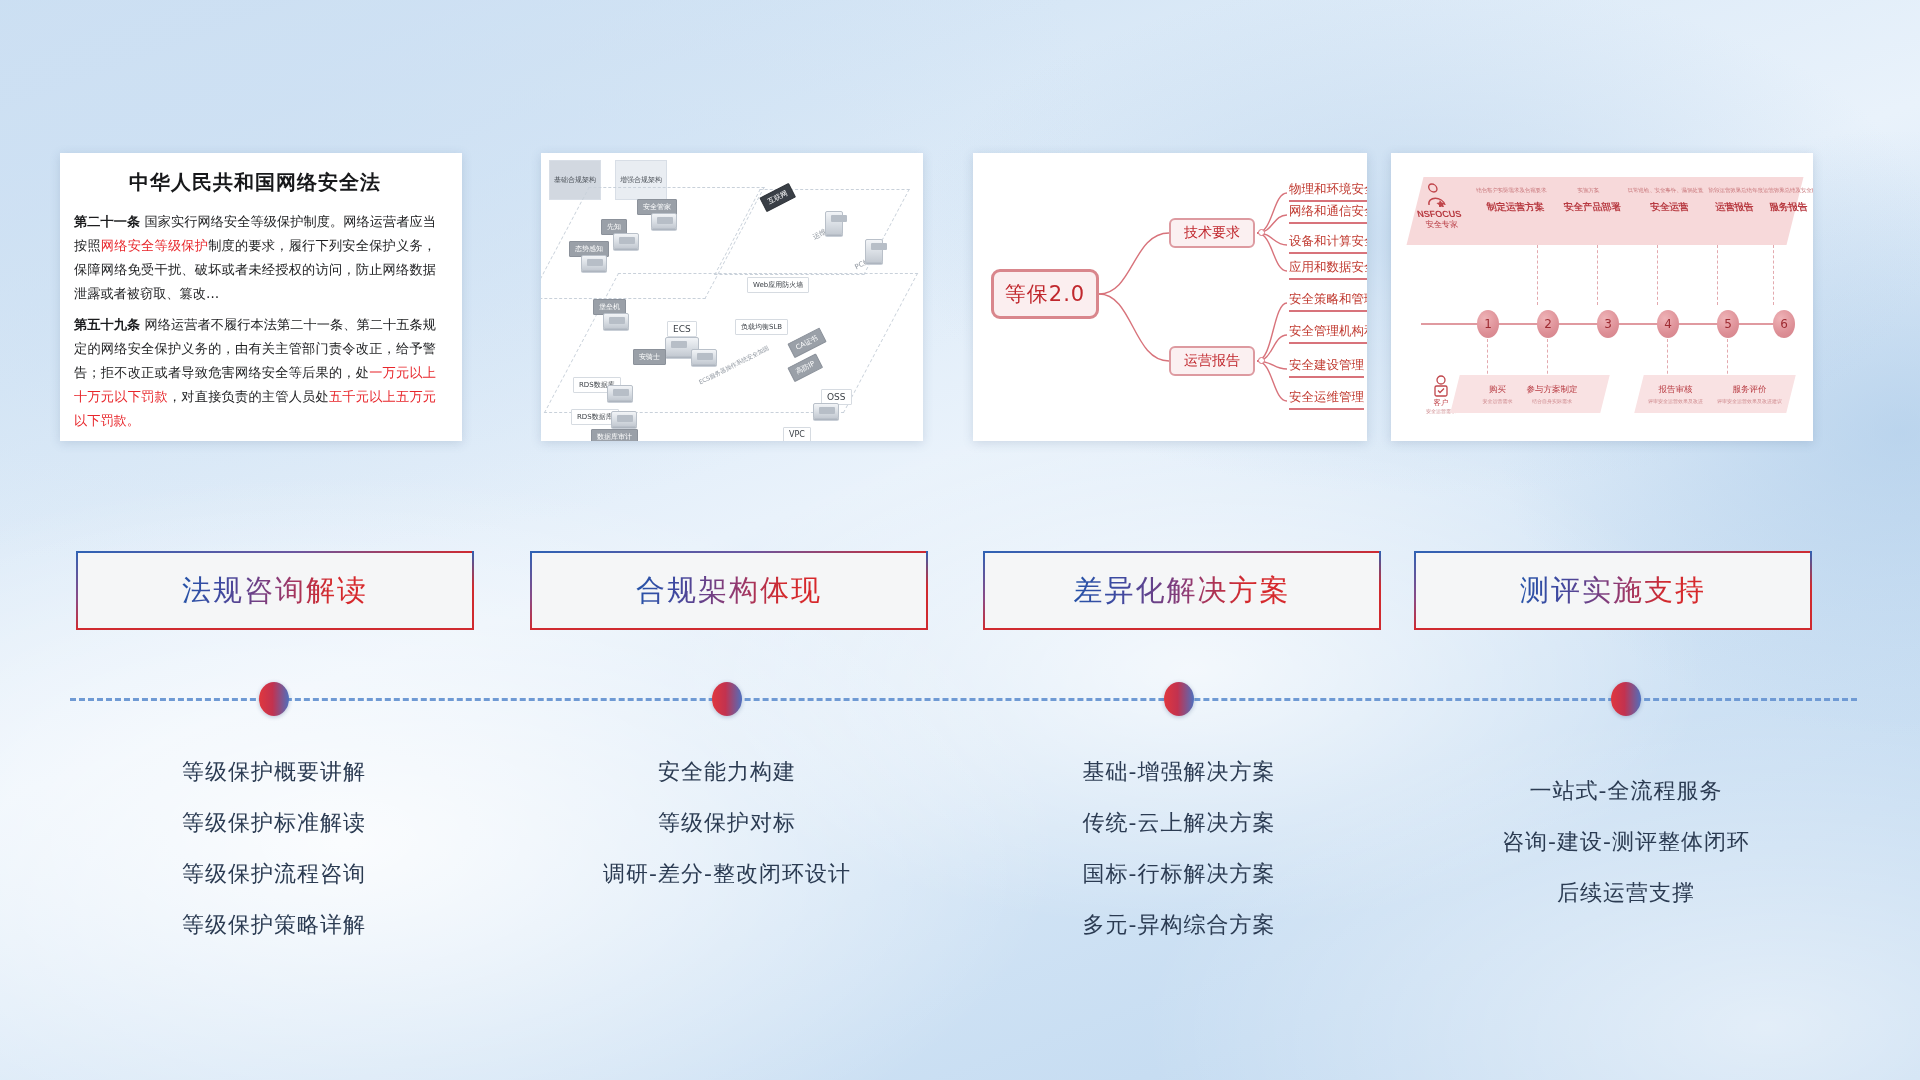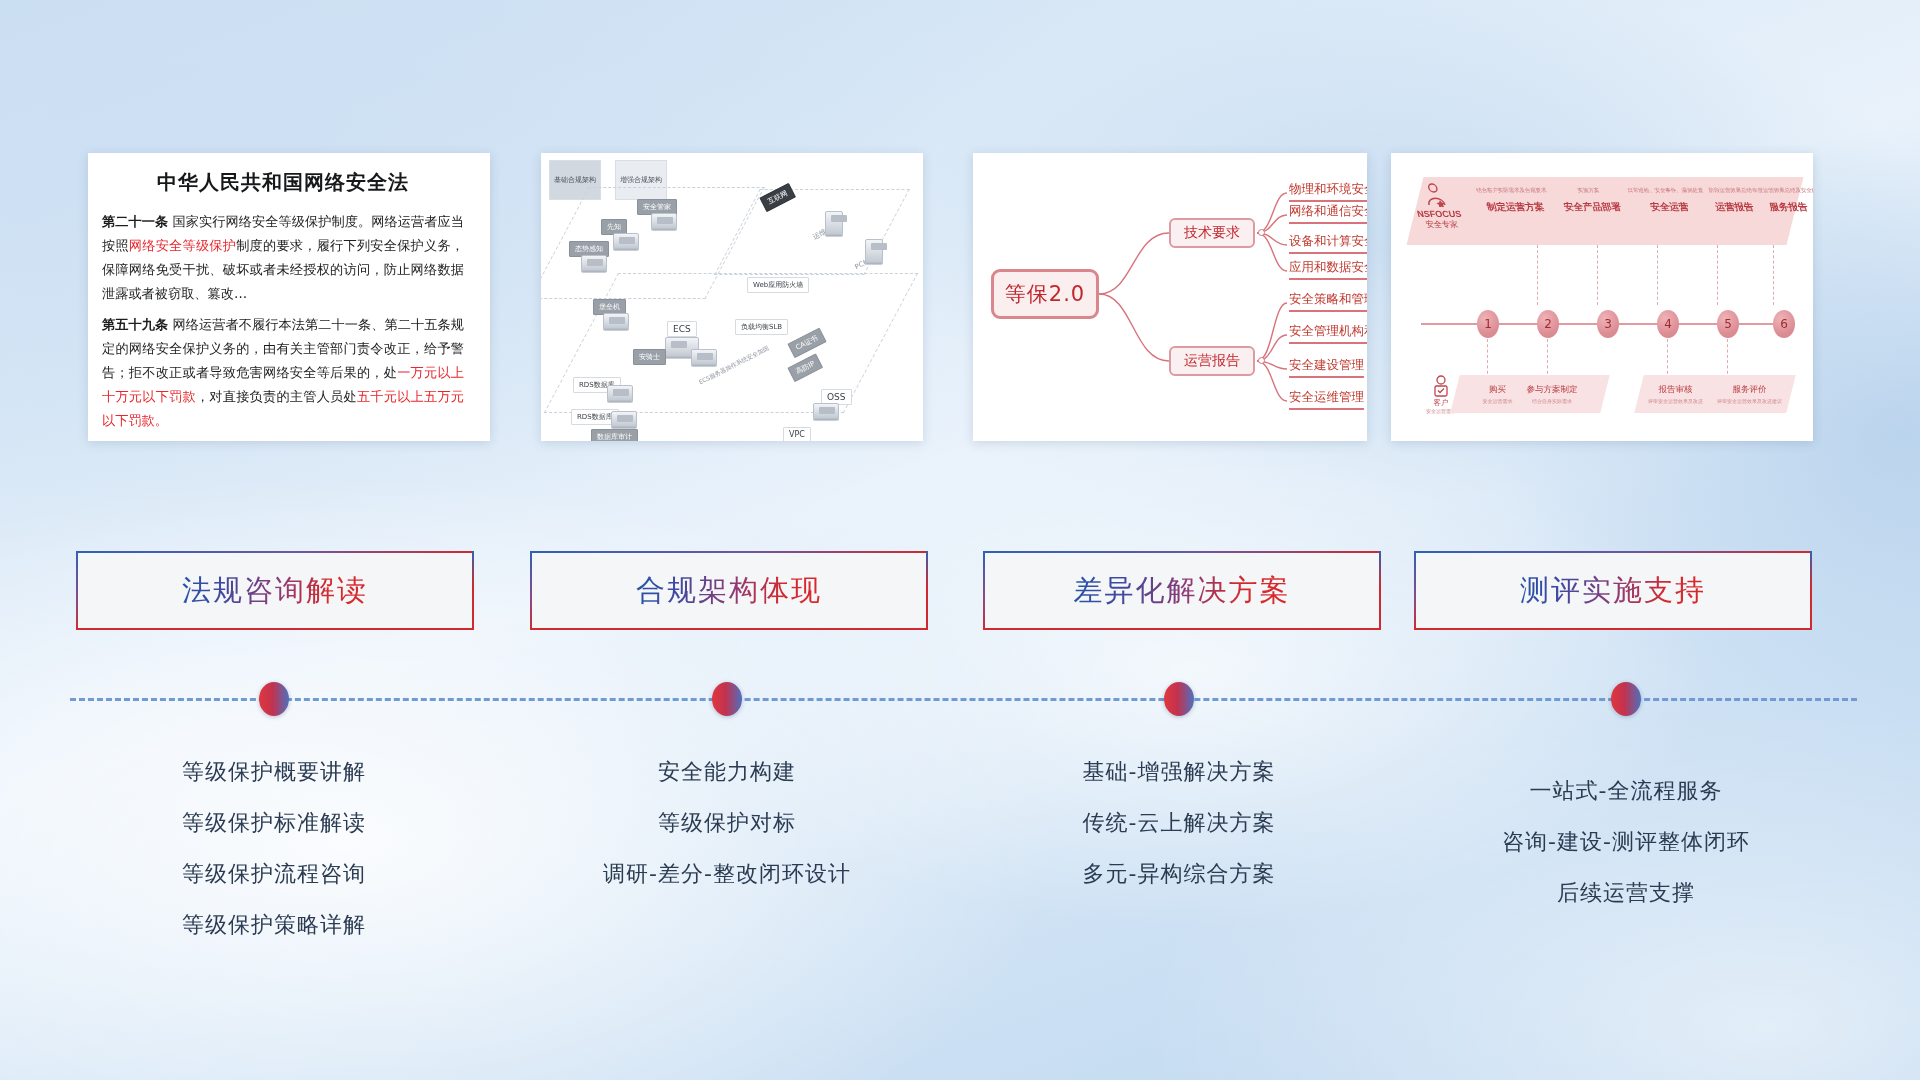--- a/index.html
+++ b/index.html
@@ -30,21 +30,21 @@
 
   
   .card {
     position: absolute;
     background: #ffffff;
     box-shadow: 0 2px 10px rgba(60,90,130,0.18);
     overflow: hidden;
   }
 
   
-  #card-law { left: 88px; top: 153px; width: 402px; height: 288px; padding: 16px 26px 10px 14px; }
+  #card-law { left: 60px; top: 153px; width: 402px; height: 288px; padding: 16px 26px 10px 14px; }
   #card-law .law-title {
     text-align: center; font-size: 20px; font-weight: bold; color: #17181a;
     letter-spacing: 1px; margin-bottom: 14px;
     font-family: "DejaVu Sans", "Liberation Sans", sans-serif;
   }
   #card-law .law-para {
     font-size: 13.2px; line-height: 1.82; color: #1c1d1f; text-align: justify;
     margin-bottom: 7px;
     font-family: "DejaVu Sans", "Liberation Sans", sans-serif;
   }
@@ -422,19 +422,20 @@
   <div>等级保护策略详解</div>
 </div>
 <div class="col" style="left:517px;">
   <div>安全能力构建</div>
   <div>等级保护对标</div>
   <div>调研-差分-整改闭环设计</div>
 </div>
 <div class="col" style="left:969px;">
   <div>基础-增强解决方案</div>
   <div>传统-云上解决方案</div>
+  <div>国标-行标解决方案</div>
   <div>多元-异构综合方案</div>
 </div>
 <div class="col" style="left:1416px; top:765px;">
   <div>一站式-全流程服务</div>
   <div>咨询-建设-测评整体闭环</div>
   <div>后续运营支撑</div>
 </div>
 
 </body></html>

